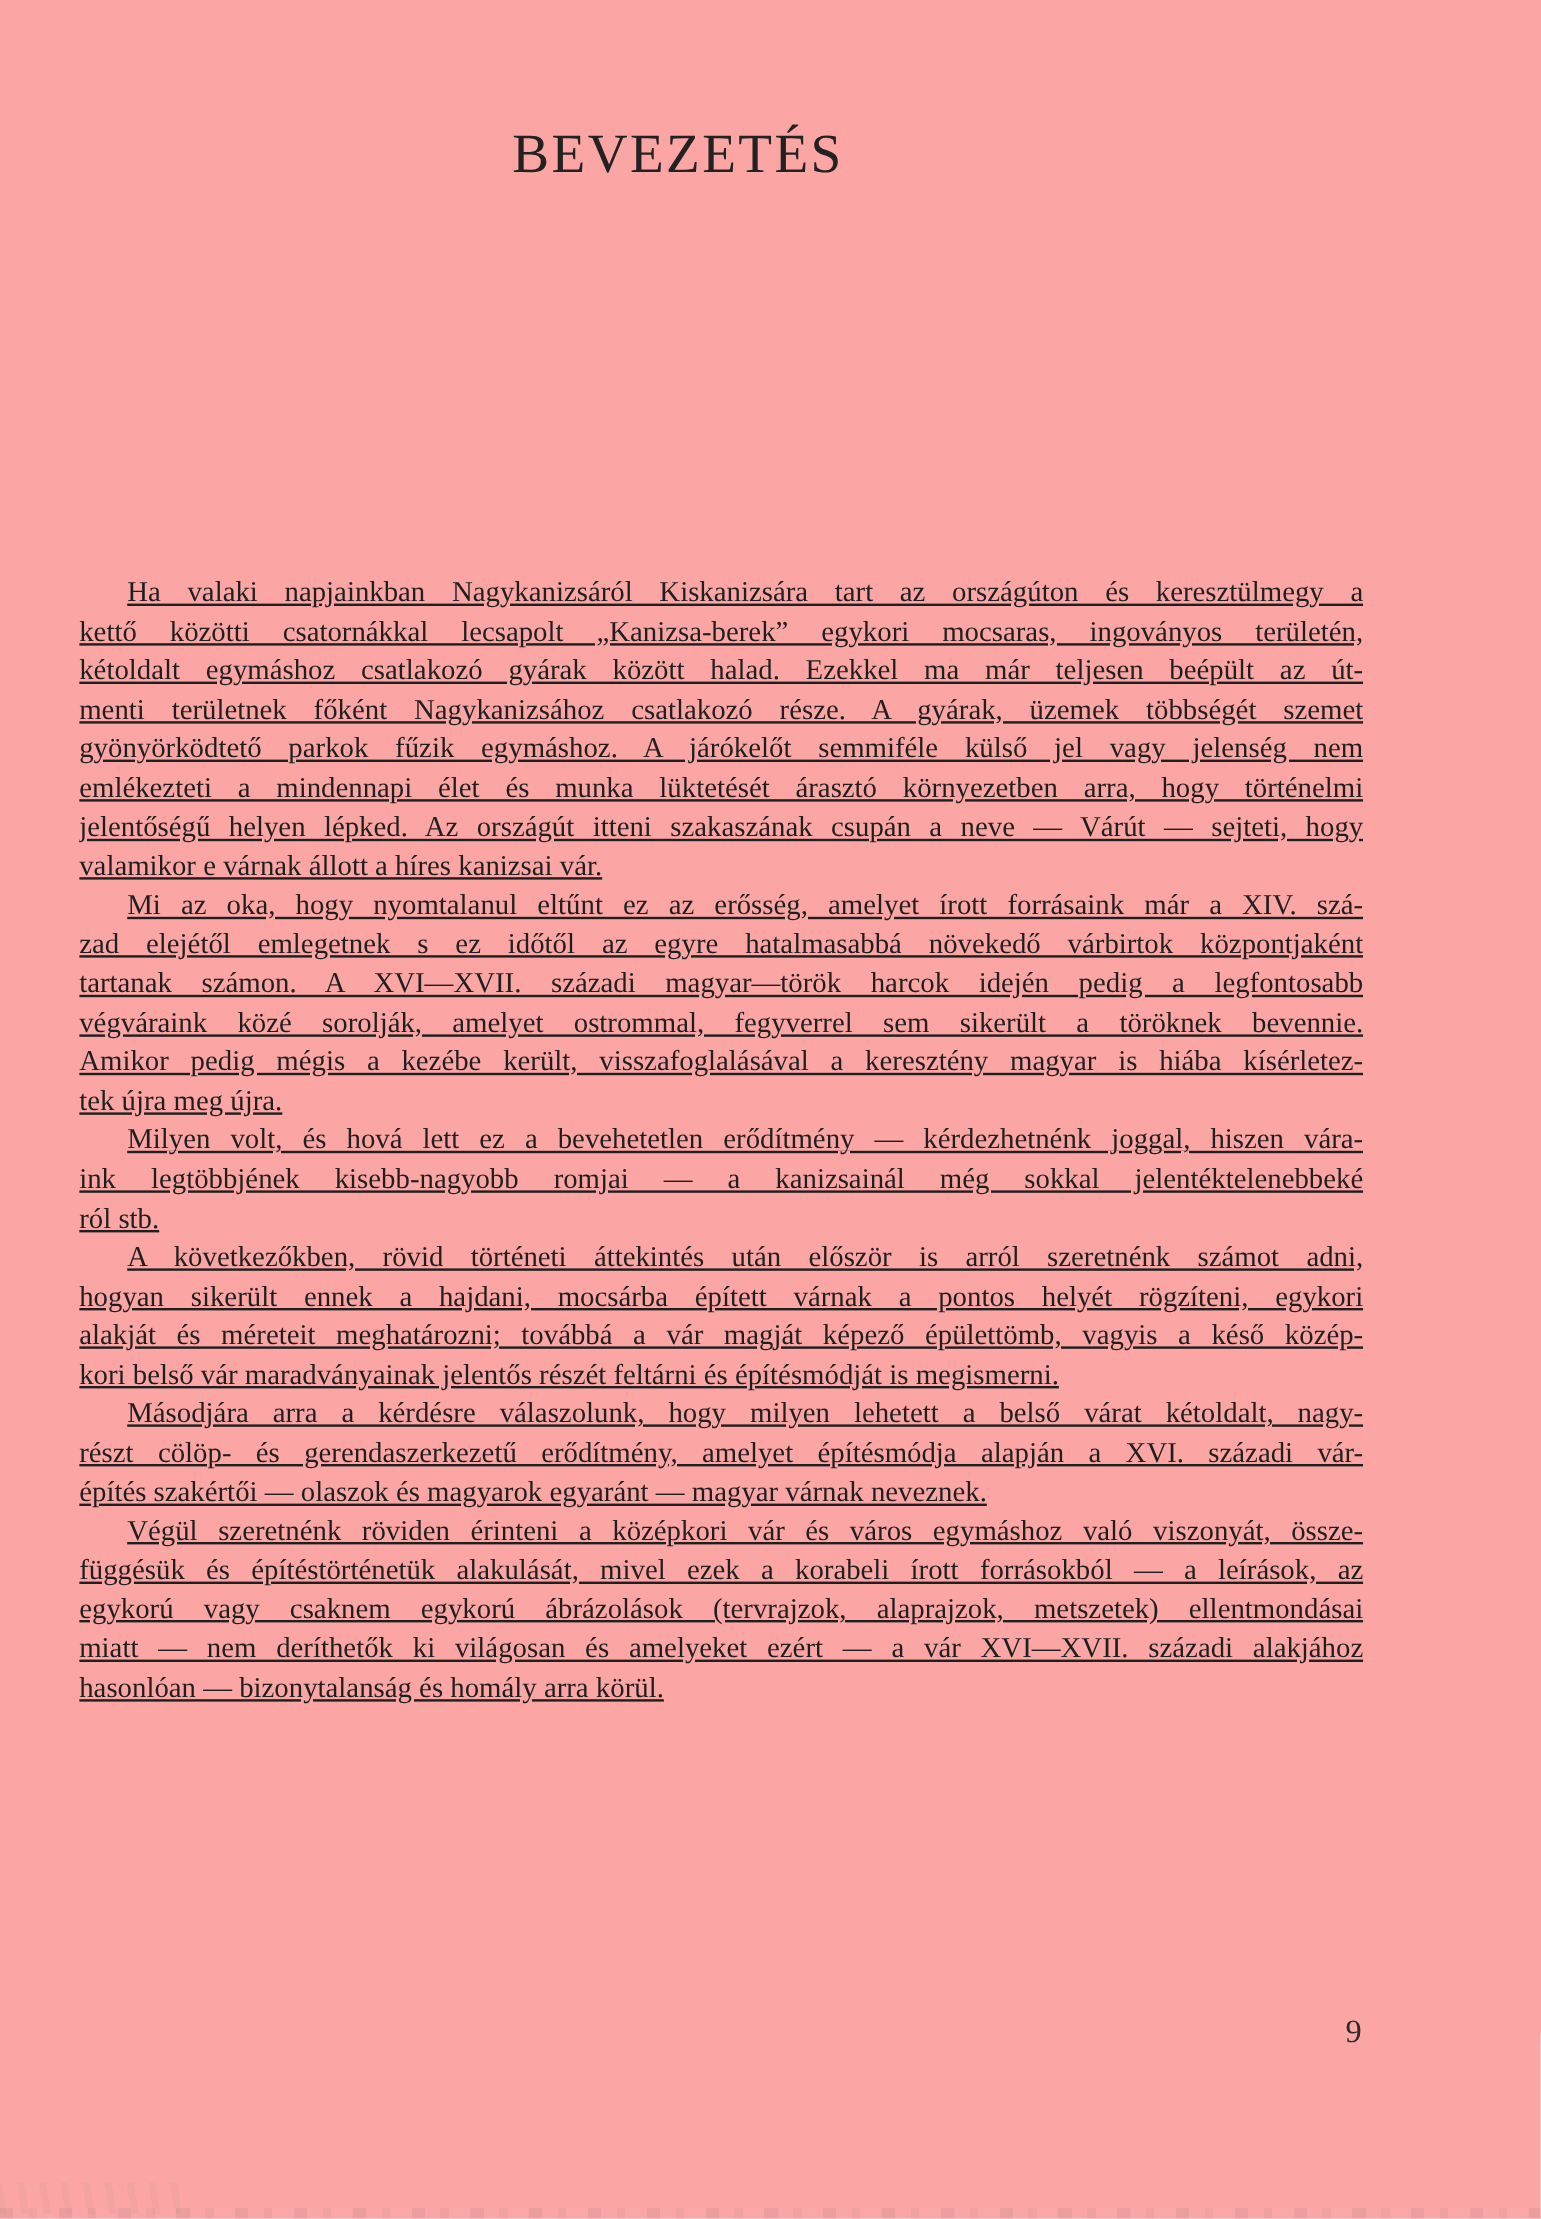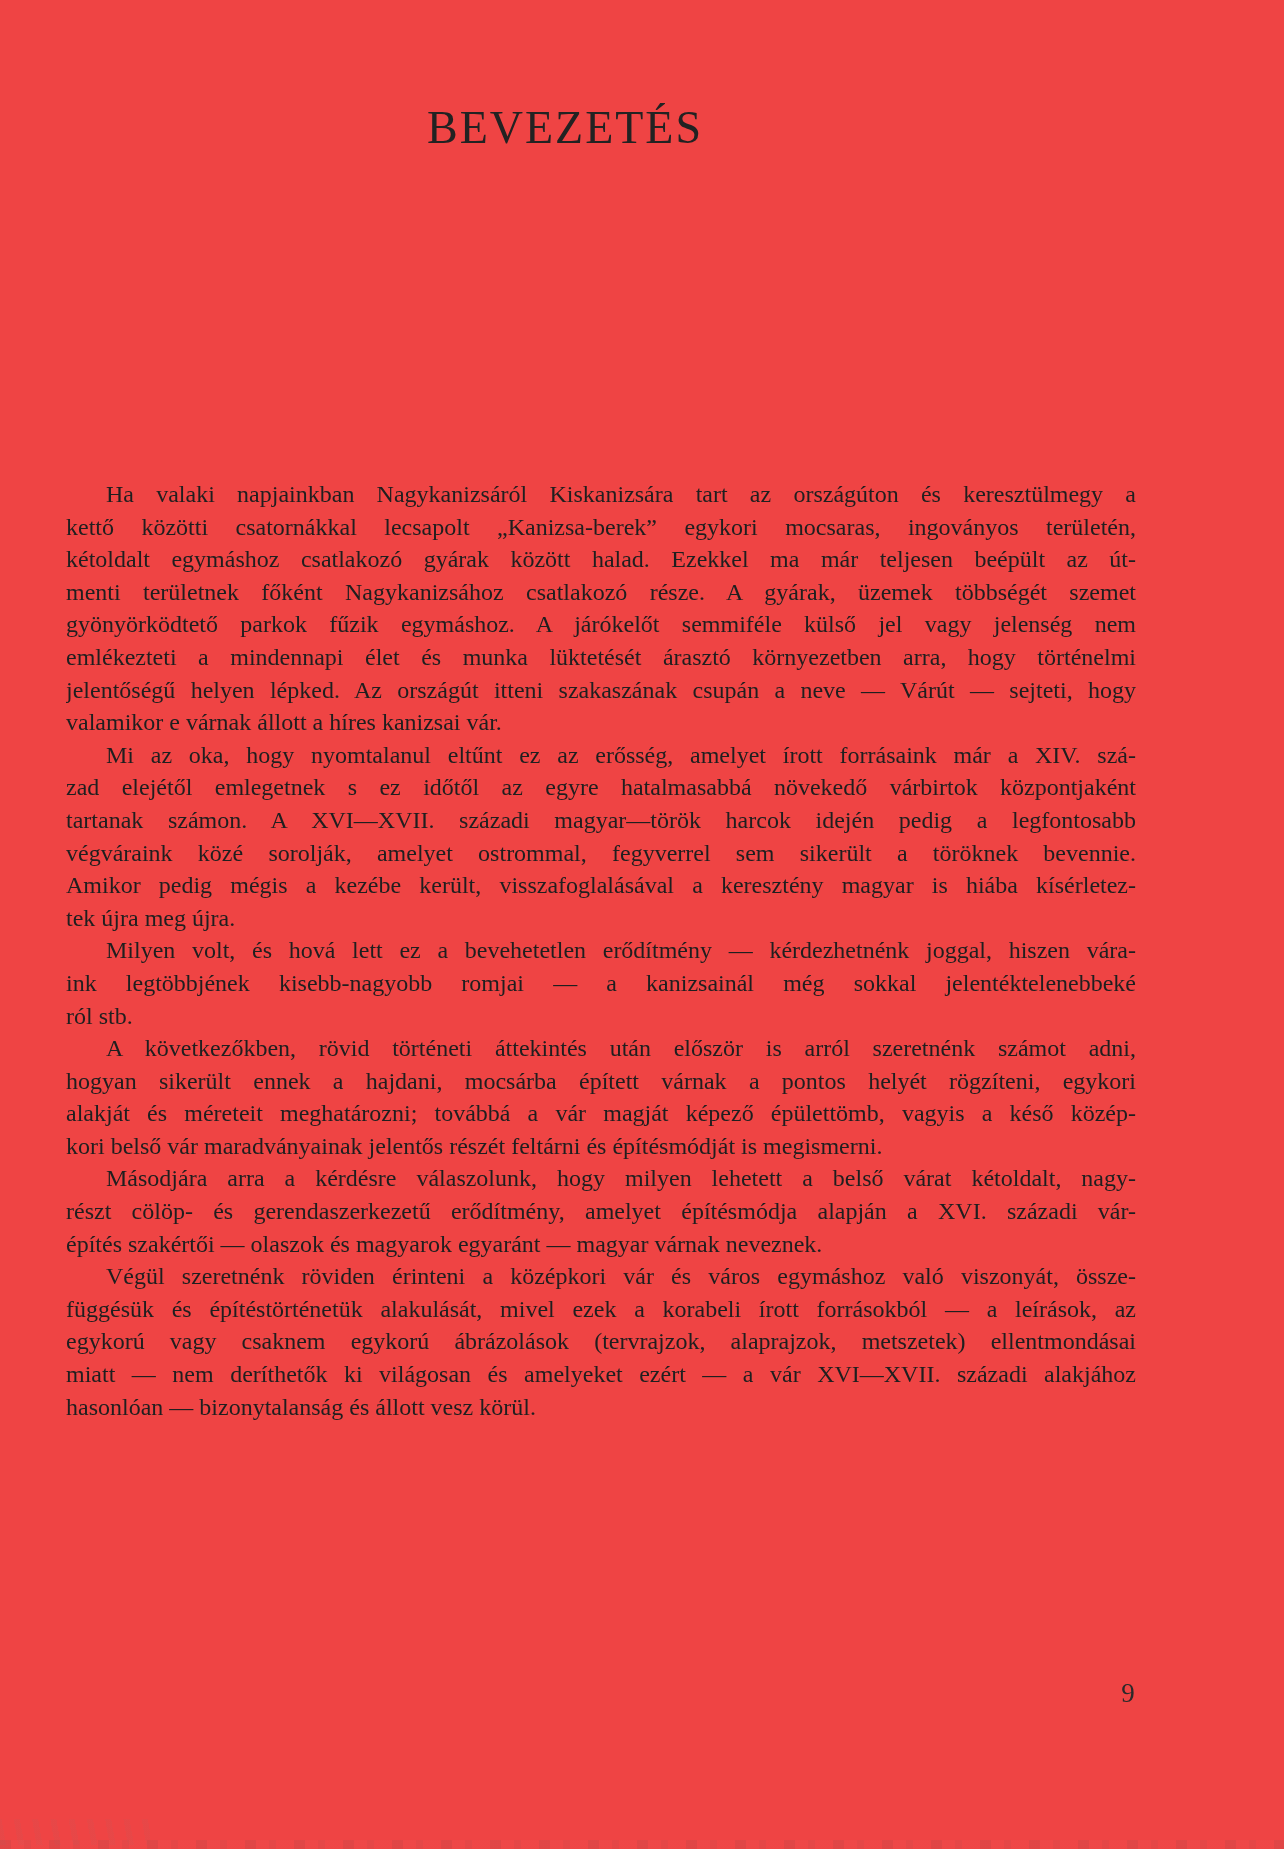--- a/index.html
+++ b/index.html
@@ -4,21 +4,21 @@
 <style>
   html, body {
     margin: 0;
     padding: 0;
     background: #ffffff;
   }
   .page {
     position: relative;
     width: 1284px;
     height: 1849px;
-    background: #ef4444;
+    background: #fca5a5;
     font-family: "Liberation Serif", serif;
     color: #1f1f1f;
     overflow: hidden;
   }
   .title {
     position: absolute;
     top: 70px;
     left: 0;
     width: 1130px;           
     text-align: center;
@@ -27,20 +27,21 @@
     letter-spacing: 2px;
     color: #222;
   }
   .body-text {
     position: absolute;
     top: 478px;
     left: 66px;
     width: 1070px;
     font-size: 24px;
     line-height: 32.6px;
+    text-decoration: underline;
   }
   .paragraph { margin: 0; }
   .line {
     text-align: justify;
     text-align-last: justify;
     height: 32.6px;
     overflow: hidden;
     white-space: nowrap;   
   }
   .line.first { padding-left: 40px; }
@@ -125,21 +126,21 @@
       <div class="line first">Másodjára arra a kérdésre válaszolunk, hogy milyen lehetett a belső várat kétoldalt, nagy-</div>
       <div class="line">részt cölöp- és gerendaszerkezetű erődítmény, amelyet építésmódja alapján a XVI. századi vár-</div>
       <div class="line last">építés szakértői — olaszok és magyarok egyaránt — magyar várnak neveznek.</div>
     </div>
 
     <div class="paragraph">
       <div class="line first">Végül szeretnénk röviden érinteni a középkori vár és város egymáshoz való viszonyát, össze-</div>
       <div class="line">függésük és építéstörténetük alakulását, mivel ezek a korabeli írott forrásokból — a leírások, az</div>
       <div class="line">egykorú vagy csaknem egykorú ábrázolások (tervrajzok, alaprajzok, metszetek) ellentmondásai</div>
       <div class="line">miatt — nem deríthetők ki világosan és amelyeket ezért — a vár XVI—XVII. századi alakjához</div>
-      <div class="line last">hasonlóan — bizonytalanság és állott vesz körül.</div>
+      <div class="line last">hasonlóan — bizonytalanság és homály arra körül.</div>
     </div>
 
   </div>
 
   <div class="page-number">9</div>
 
   <div class="scan-smudge"></div>
   <div class="scan-edge"></div>
 
 </div>

